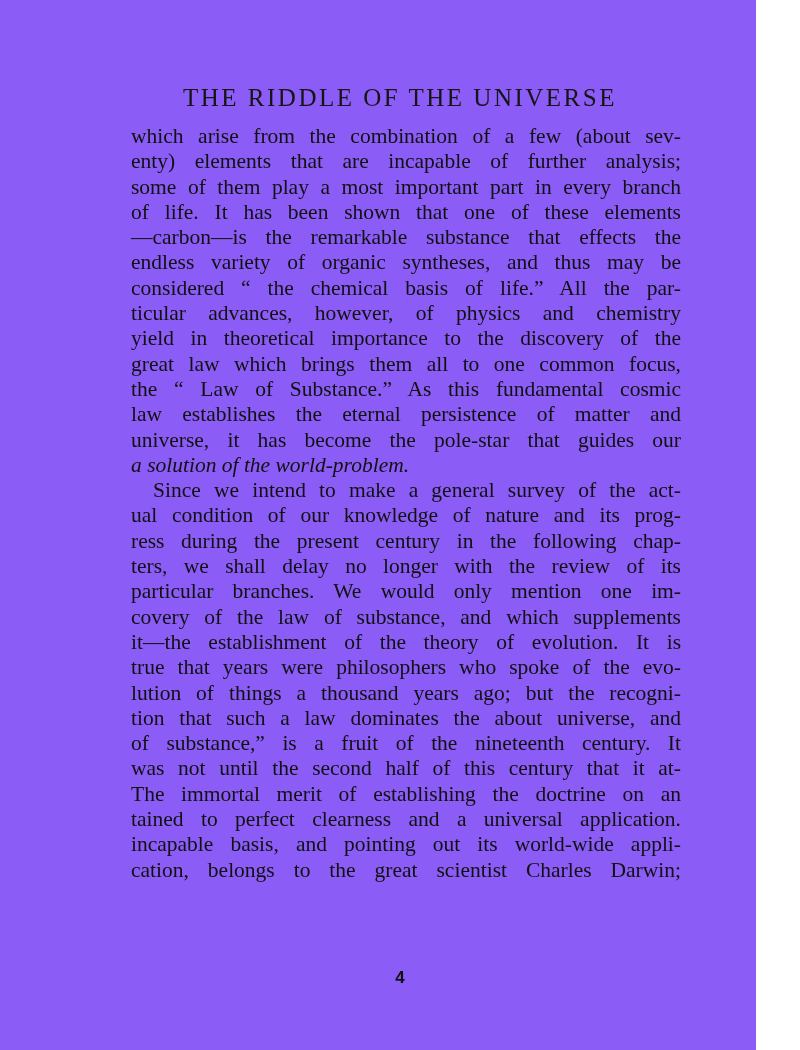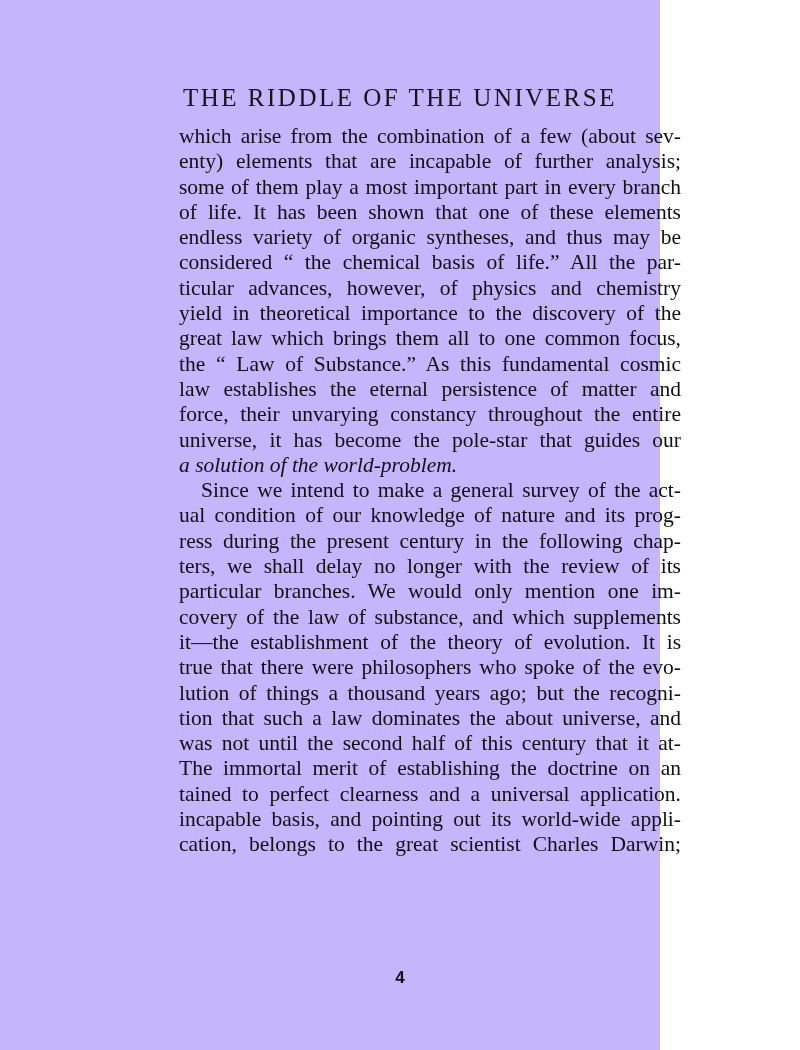--- a/index.html
+++ b/index.html
@@ -1,33 +1,33 @@
 <!DOCTYPE html>
 <html><head>
   <meta charset="utf-8">
   <style>
     html, body { margin: 0; padding: 0; background: #ffffff; }
     body { width: 800px; height: 1050px; position: relative; overflow: hidden; }
     .page {
-      position: absolute; left: 0; top: 0; width: 660px; height: 1050px;
-      background: #c4b5fd; color: #111111;
+      position: absolute; left: 0; top: 0; width: 756px; height: 1050px;
+      background: #8b5cf6; color: #111111;
       font-family: "Liberation Serif", "DejaVu Serif", serif;
     }
     .running-head {
       position: absolute; left: 0; width: 800px; top: 84px;
       text-align: center; font-size: 25px; letter-spacing: 2.5px;
       color: #151515;
     }
     .body-text {
       position: absolute; left: 131px; top: 124px; width: 550px;
     }
     .line {
       display: block; height: 25.3px; line-height: 25.3px;
       font-size: 21.5px; white-space: nowrap;
-      text-align: justify; text-align-last: justify; margin-left: 48px;
+      text-align: justify; text-align-last: justify;
     }
     .line.last { text-align-last: left; font-style: italic; }
     .line.indent { padding-left: 22px; }
     .folio {
       position: absolute; left: 0; width: 800px; top: 968px;
       text-align: center; font-size: 17px; font-weight: bold;
       font-family: "Liberation Sans", "DejaVu Sans", sans-serif;
       color: #111111;
     }
   </style>
@@ -36,42 +36,43 @@
 
 <div class="page">
   <div class="running-head">THE RIDDLE OF THE UNIVERSE</div>
 
   <div class="body-text">
     <div>
       <span class="line">which arise from the combination of a few (about sev-</span>
       <span class="line">enty) elements that are incapable of further analysis;</span>
       <span class="line">some of them play a most important part in every branch</span>
       <span class="line">of life.  It has been shown that one of these elements</span>
+      <span class="line">—carbon—is the remarkable substance that effects the</span>
       <span class="line">endless variety of organic syntheses, and thus may be</span>
       <span class="line">considered “ the chemical basis of life.”  All the par-</span>
       <span class="line">ticular advances, however, of physics and chemistry</span>
       <span class="line">yield in theoretical importance to the discovery of the</span>
       <span class="line">great law which brings them all to one common focus,</span>
       <span class="line">the “ Law of Substance.”  As this fundamental cosmic</span>
       <span class="line">law establishes the eternal persistence of matter and</span>
-      <span class="line">force, their unvarying constancy throughout the entire</span>
       <span class="line">universe, it has become the pole-star that guides our</span>
       <span class="line last">a solution of the world-problem.</span>
     </div>
     <div>
       <span class="line indent">Since we intend to make a general survey of the act-</span>
       <span class="line">ual condition of our knowledge of nature and its prog-</span>
       <span class="line">ress during the present century in the following chap-</span>
       <span class="line">ters, we shall delay no longer with the review of its</span>
       <span class="line">particular branches.  We would only mention one im-</span>
       <span class="line">covery of the law of substance, and which supplements</span>
       <span class="line">it—the establishment of the theory of evolution.  It is</span>
-      <span class="line">true that there were philosophers who spoke of the evo-</span>
+      <span class="line">true that years were philosophers who spoke of the evo-</span>
       <span class="line">lution of things a thousand years ago; but the recogni-</span>
       <span class="line">tion that such a law dominates the about universe, and</span>
+      <span class="line">of substance,” is a fruit of the nineteenth century.  It</span>
       <span class="line">was not until the second half of this century that it at-</span>
       <span class="line">The immortal merit of establishing the doctrine on an</span>
       <span class="line">tained to perfect clearness and a universal application.</span>
       <span class="line">incapable basis, and pointing out its world-wide appli-</span>
       <span class="line">cation, belongs to the great scientist Charles Darwin;</span>
     </div>
   </div>
 
   <div class="folio">4</div>
 </div>

